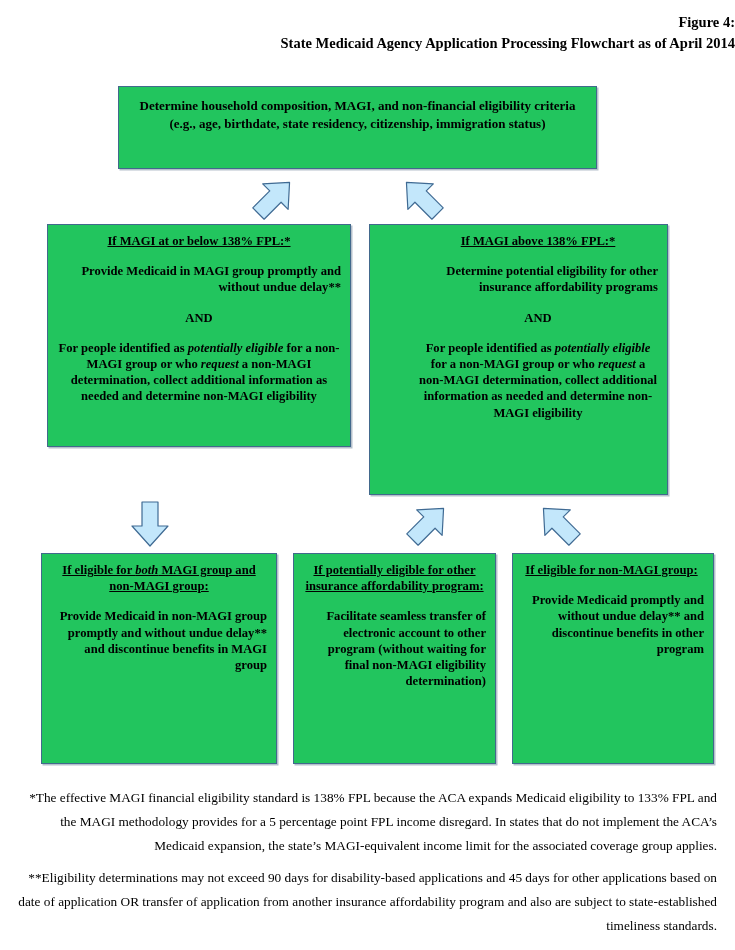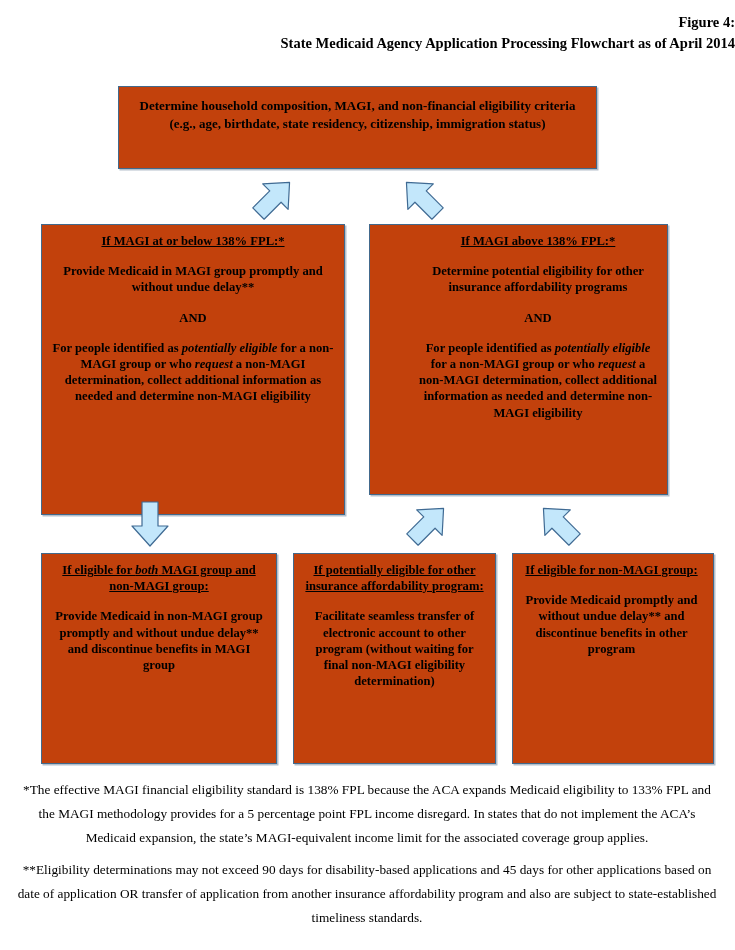--- a/index.html
+++ b/index.html
@@ -26,43 +26,43 @@
     font-weight: bold;
     font-size: 14.5px;
     line-height: 21px;
   }
   #title-block .tline { display: block; }
 
   
   .flow-box {
     position: absolute;
     box-sizing: border-box;
-    background: #c2410c;
+    background: #22c55e;
     border: 1px solid #42698c;
     box-shadow: 1.5px 1.5px 0 rgba(120,140,160,0.55);
     padding: 8px 9px 6px 9px;
     text-align: center;
     font-weight: bold;
     font-size: 12.6px;
     line-height: 16.2px;
   }
   .flow-box .para { display: block; }
   .flow-box .para + .para { margin-top: 14px; text-align: center; }
   .flow-box .hdr {
     display: block;
     text-decoration: underline;
     font-weight: bold;
   }
-  .flow-box .hdr + .para { margin-top: 14px; }
+  .flow-box .hdr + .para { margin-top: 14px; text-align: right; }
   .ital { font-style: italic; }
 
   
   #box-top     { left: 118px; top: 86px;  width: 479px; height: 83px;
                  padding-top: 10px; font-size: 13px; line-height: 17.5px; }
-  #box-left    { left: 41px;  top: 224px; width: 304px; height: 291px; }
+  #box-left    { left: 47px;  top: 224px; width: 304px; height: 223px; }
   #box-right   { left: 369px; top: 224px; width: 299px; height: 271px; padding-left: 48px; }
   #box-bot-1   { left: 41px;  top: 553px; width: 236px; height: 211px; }
   #box-bot-2   { left: 293px; top: 553px; width: 203px; height: 211px; }
   #box-bot-3   { left: 512px; top: 553px; width: 202px; height: 211px; padding-left: 6px; }
 
   #box-top .para { margin-top: 0; }
 
   
   .arrow {
     position: absolute;
@@ -76,22 +76,23 @@
   #arrow-r2-left  { left: 406px; top: 500px; }
   #arrow-r2-right { left: 537px; top: 500px; }
 
   
   .footnote {
     position: absolute;
     left: 17px;
     width: 700px;
     font-size: 13.3px;
     line-height: 24px;
-    text-align: center;
+    text-align: right;
     font-weight: normal;
+    margin-top: 8px;
   }
   #footnote-1 { top: 778px; }
   #footnote-2 { top: 858px; }
 </style>
 </head>
 <body>
 
 <div id="title-block">
   <span class="tline">Figure 4:</span>
   <span class="tline">State Medicaid Agency Application Processing Flowchart as of April 2014</span>

